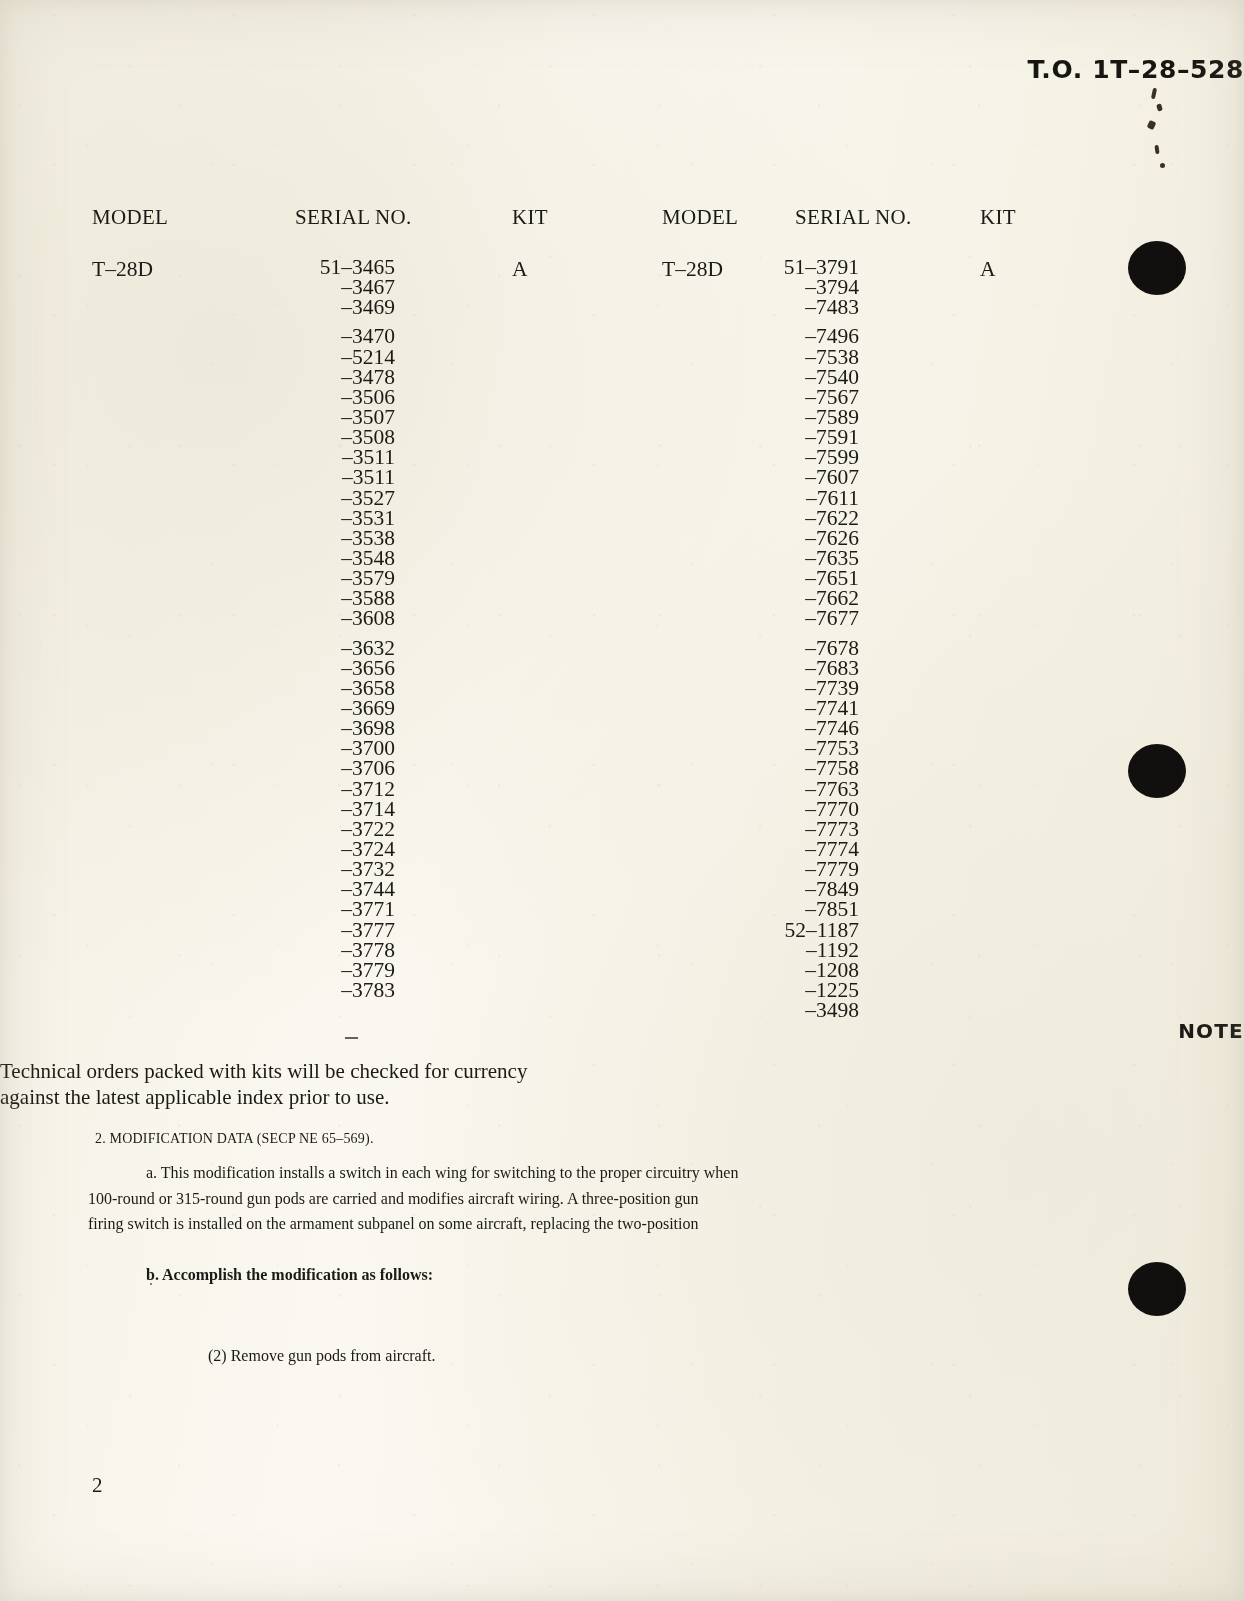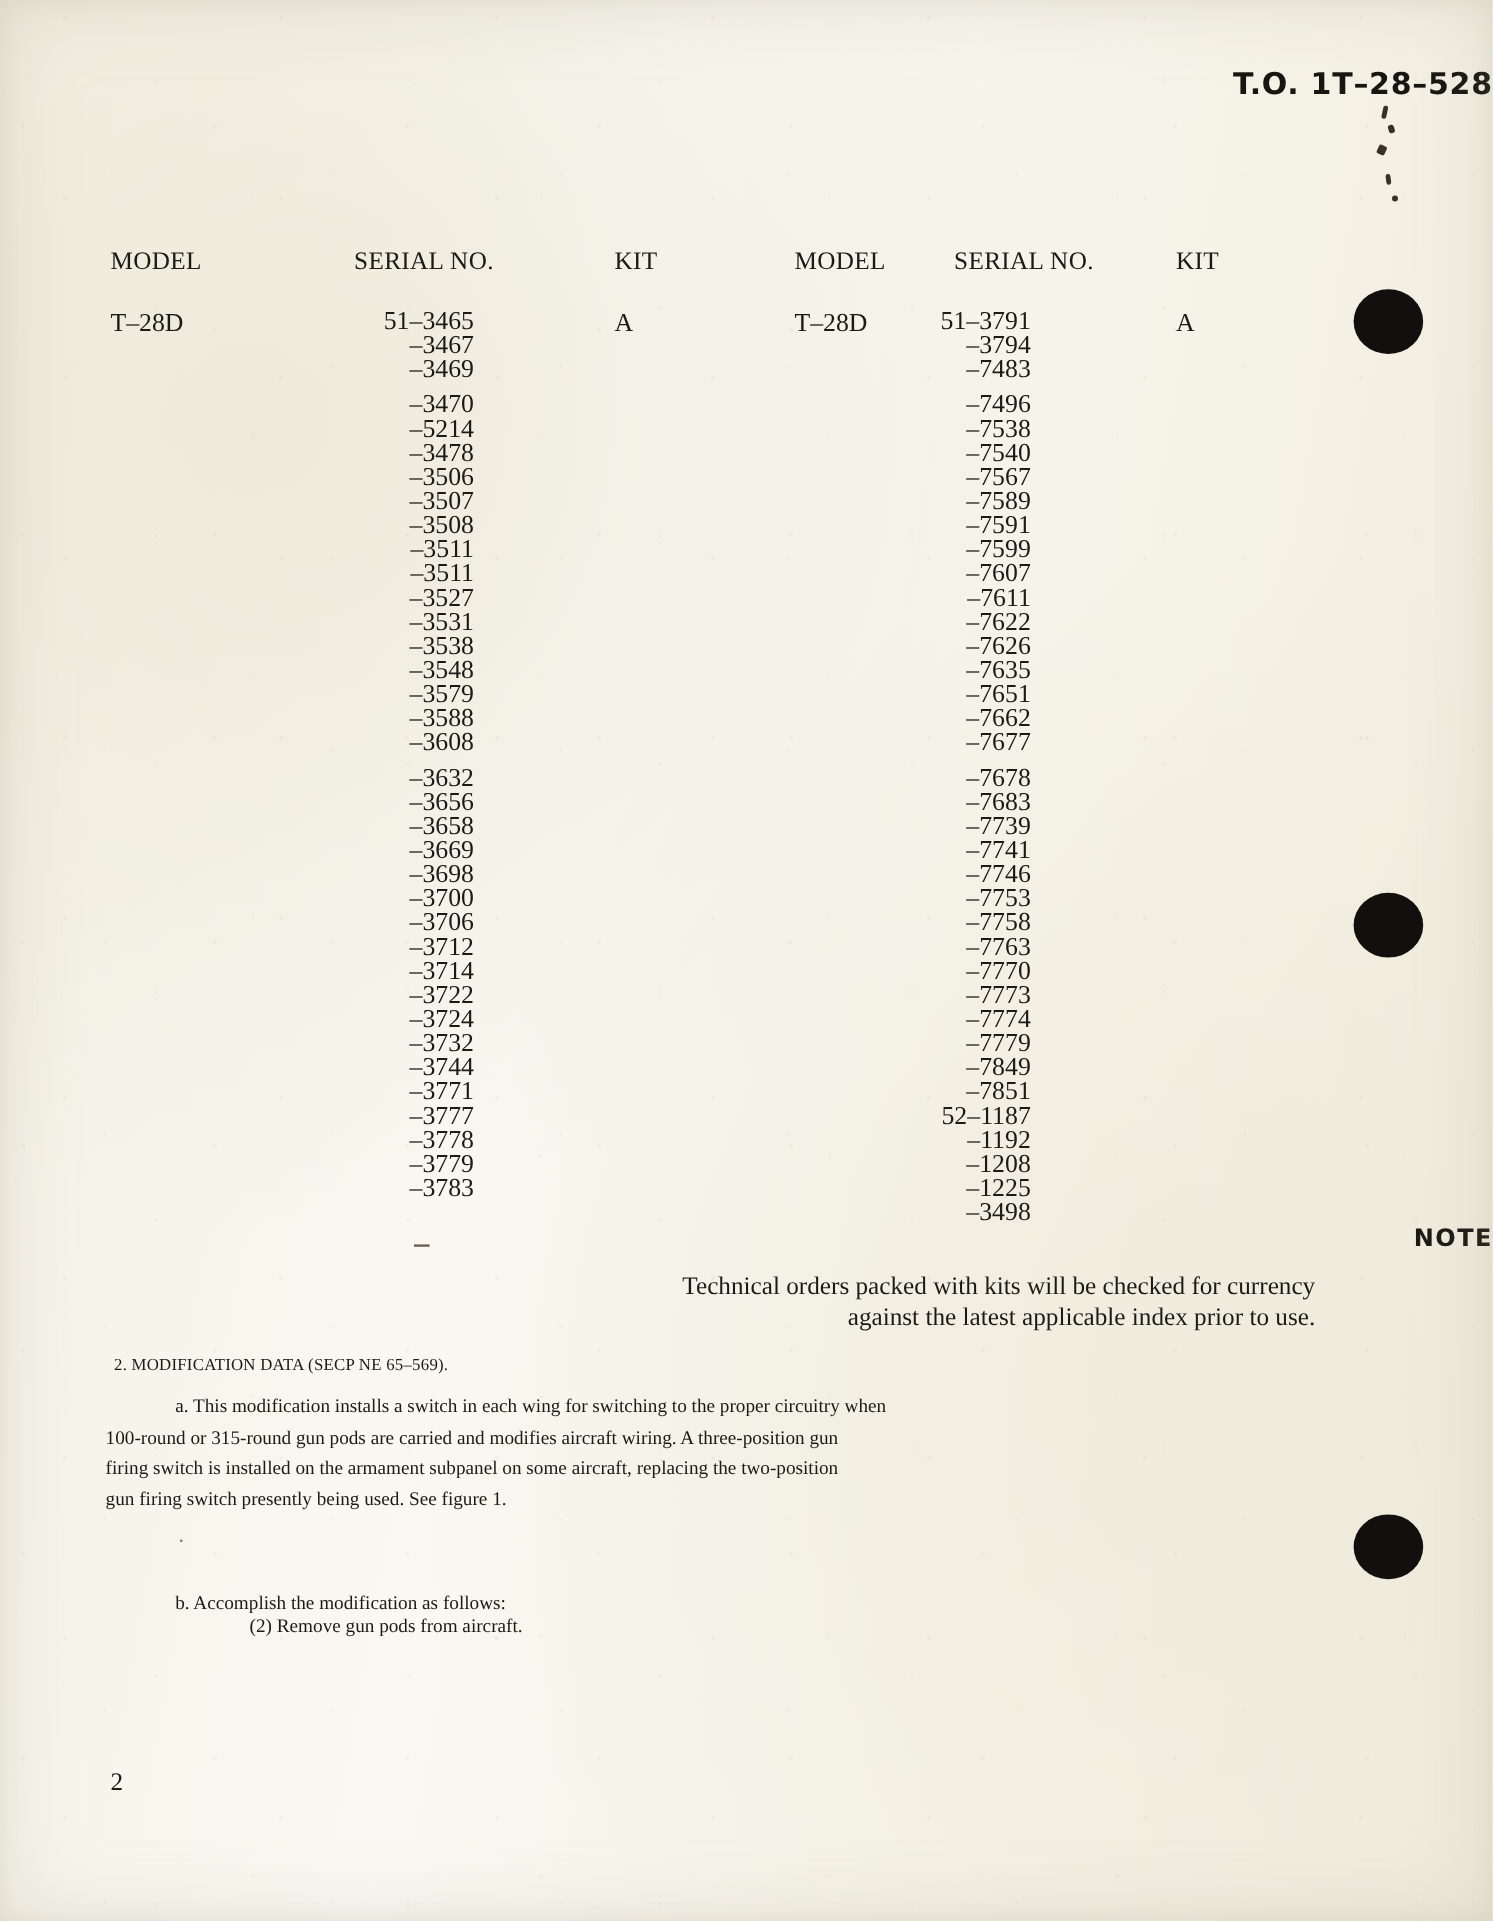--- a/index.html
+++ b/index.html
@@ -111,21 +111,21 @@
     font-family: "DejaVu Sans", sans-serif;
     font-weight: bold;
     font-size: 20px;
     letter-spacing: 1.2px;
   }
   .note-body {
     position: absolute;
     top: 1059px;
     left: 0;
     width: 1096px;
-    text-align: right;
+    text-align: left;
     font-size: 21px;
     line-height: 25.5px;
   }
   .note-body div { white-space: nowrap; }
 
   
   .sec-title {
     position: absolute;
     top: 1131px;
     left: 95px;
@@ -136,21 +136,21 @@
   .para {
     position: absolute;
     left: 88px;
     width: 900px;
     font-size: 16px;
     line-height: 25.6px;
   }
   .para div { white-space: nowrap; }
   .para .ind { padding-left: 58px; }
   .p-a  { top: 1160px; }
-  .p-b  { top: 1324px; }
+  .p-b  { top: 1262px; font-weight: bold; }
   .p-1  { top: 1302px; }
   .p-2  { top: 1343px; }
   .p-b div, .p-1 div, .p-2 div { padding-left: 58px; }
   .p-1 div, .p-2 div { padding-left: 120px; }
 
   .page-no {
     position: absolute;
     bottom: 103px;
     left: 92px;
     font-size: 21px;
@@ -302,21 +302,20 @@
       <div>Technical orders packed with kits will be checked for currency</div>
       <div>against the latest applicable index prior to use.</div>
     </div>
 
   <div class="sec-title">2.  MODIFICATION DATA  (SECP NE 65–569).</div>
 
   <div class="para p-a" id="para-a">
       <div class="ind">a.  This modification installs a switch in each wing for switching to the proper circuitry when</div>
       <div>100-round or 315-round gun pods are carried and modifies aircraft wiring.  A three-position gun</div>
       <div>firing switch is installed on the armament subpanel on some aircraft, replacing the two-position</div>
-      <div>gun firing switch presently being used.  See figure 1.</div>
     </div>
 
   <div class="para p-b">
     <div>b.  Accomplish the modification as follows:</div>
   </div>
 
 
   <div class="para p-2">
     <div>(2)  Remove gun pods from aircraft.</div>
   </div>

